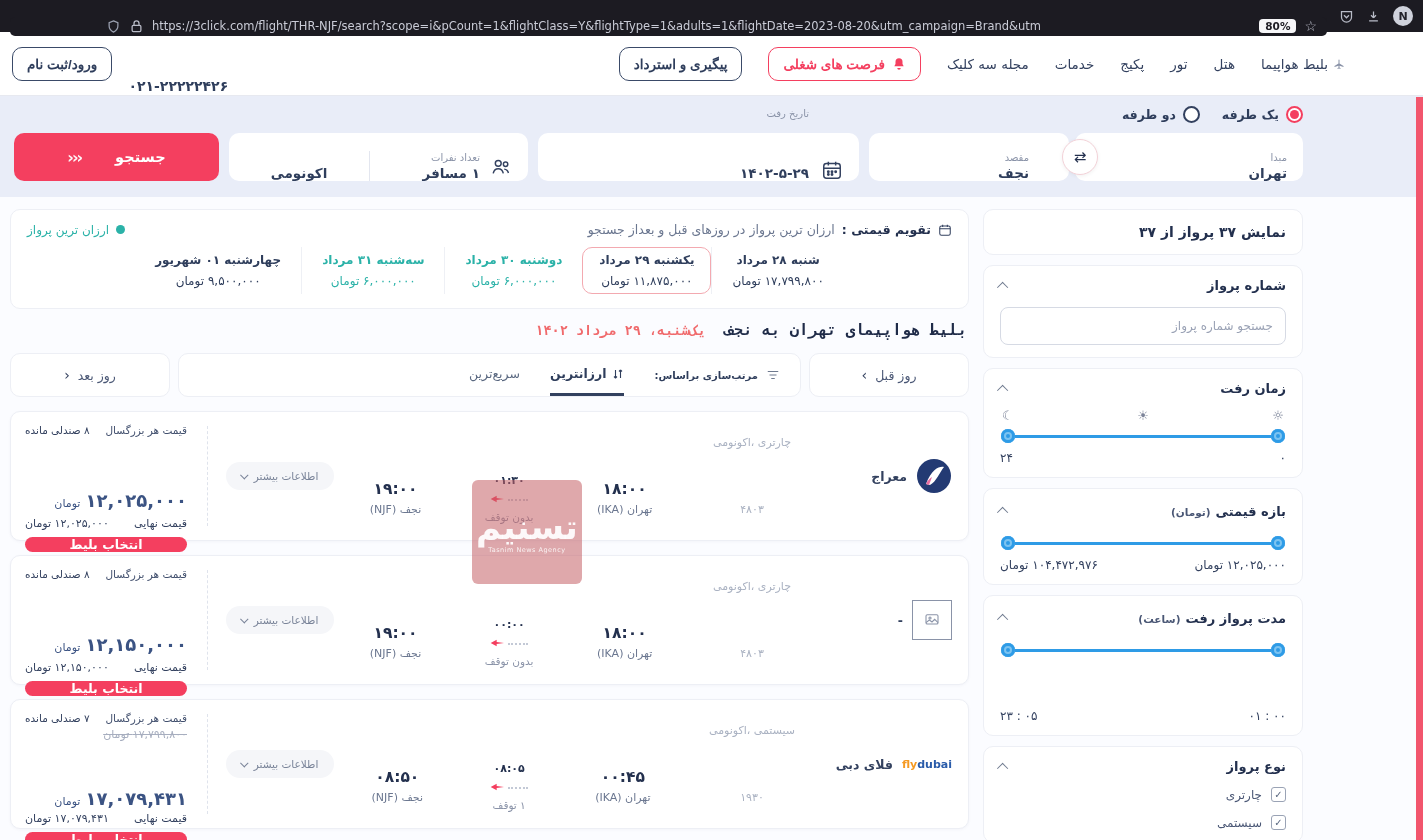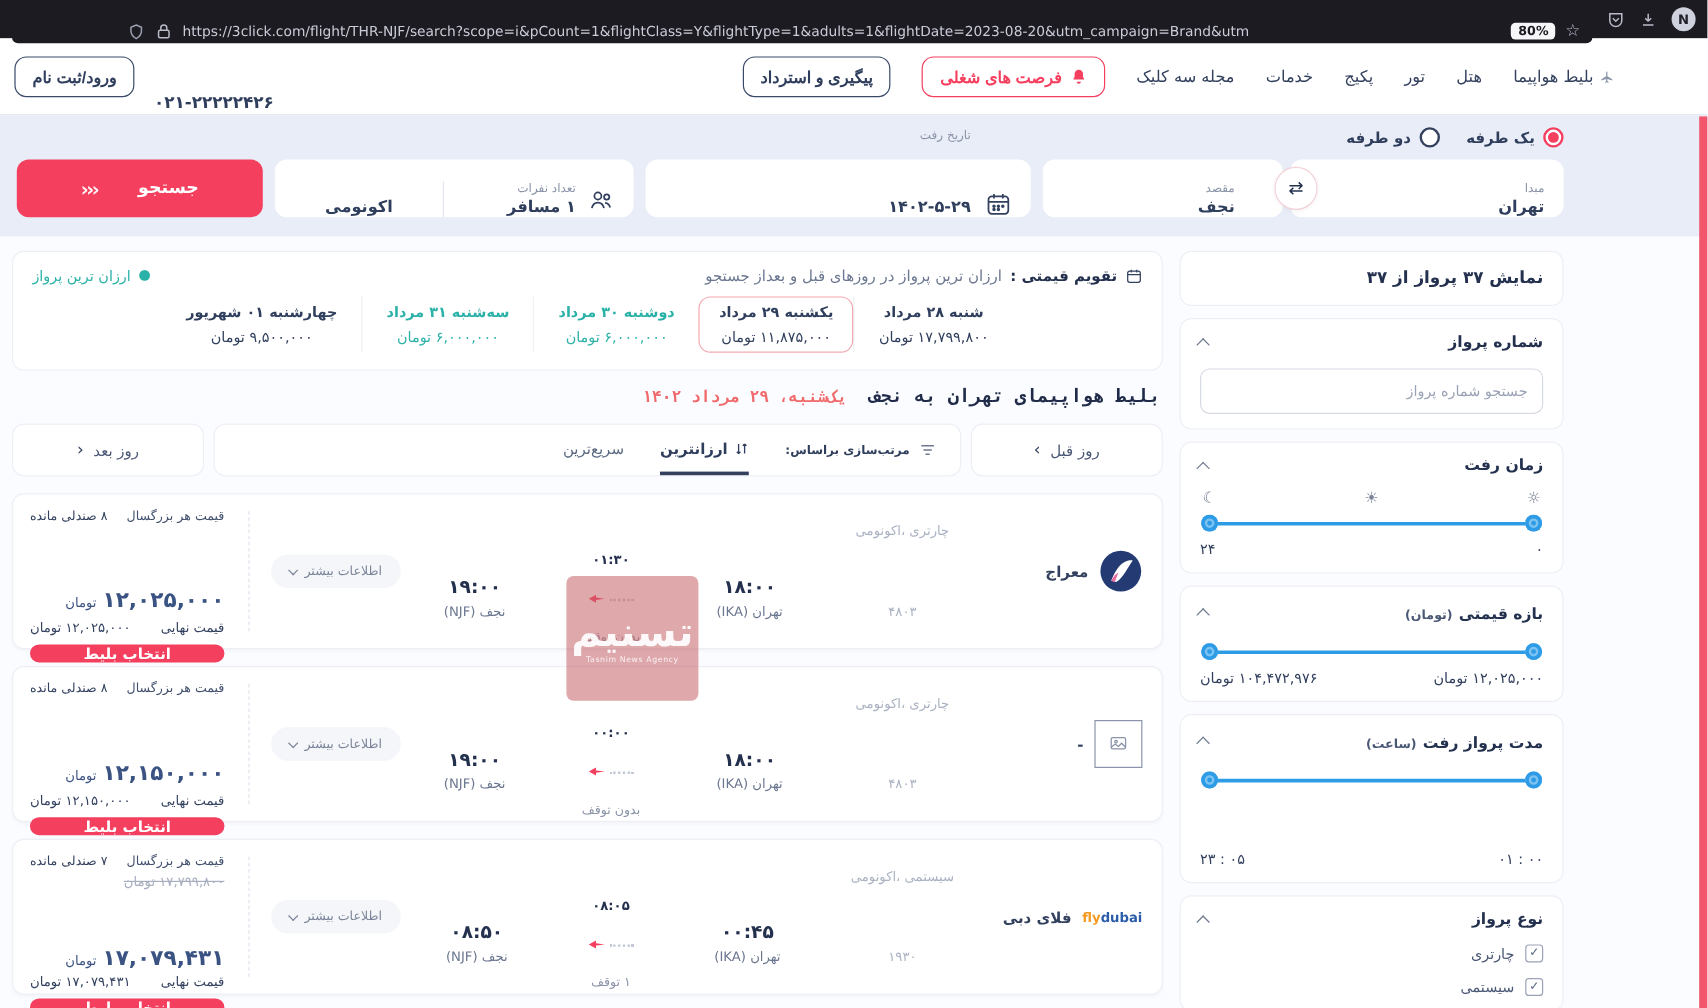--- a/index.html
+++ b/index.html
@@ -102,21 +102,21 @@
   .sort-item.active { color:#2f3e5c; font-weight:bold; border-bottom-color:#33415f; }
 
   .flight-card { margin-top:14px; height:130px; display:flex; align-items:stretch; box-shadow:0 1px 3px rgba(40,60,110,.04); }
   .fc-airline { width:152px; display:flex; align-items:center; gap:9px; padding-right:16px; }
   .airline-name { font-size:12.5px; font-weight:bold; color:#33415f; }
   .fc-class { width:128px; display:flex; flex-direction:column; align-items:center; justify-content:center; gap:10px; font-size:11px; color:#aab2c2; }
   .fc-route { flex:1; display:flex; align-items:center; justify-content:space-around; padding:0 4px; }
   .stop-block { text-align:center; }
   .time-big { font-size:15.5px; font-weight:bold; color:#23304e; }
   .airport { font-size:11px; color:#6b7790; margin-top:5px; }
-  .dur-block { text-align:center; display:flex; flex-direction:column; align-items:center; gap:20px; }
+  .dur-block { text-align:center; display:flex; flex-direction:column; align-items:center; gap:6px; }
   .dur-time { font-size:11px; font-weight:bold; color:#23304e; }
   .plane-line { display:flex; align-items:center; direction:ltr; gap:2px; }
   .dots { width:20px; border-bottom:2px dotted #c3c9d6; margin-top:2px; }
   .stops-text { font-size:10.5px; color:#8a93a8; }
   .more-pill { width:108px; align-self:center; background:#f5f6f9; border-radius:16px; padding:8px 12px; font-size:10.5px; color:#7a8499; display:flex; align-items:center; justify-content:center; gap:6px; cursor:pointer; white-space:nowrap; }
   .chev-down { width:6px; height:6px; border-left:1.4px solid #7a8499; border-bottom:1.4px solid #7a8499; transform:rotate(-45deg) translateY(-1px); }
   .fc-divider { border-left:1px dashed #dfe3ec; margin:14px 18px 14px 4px; }
   .fc-price { width:192px; padding:12px 16px 12px 14px; display:flex; flex-direction:column; }
   .pp-row { display:flex; justify-content:space-between; font-size:10.5px; color:#42506e; }
   .seats { color:#33415f; }

